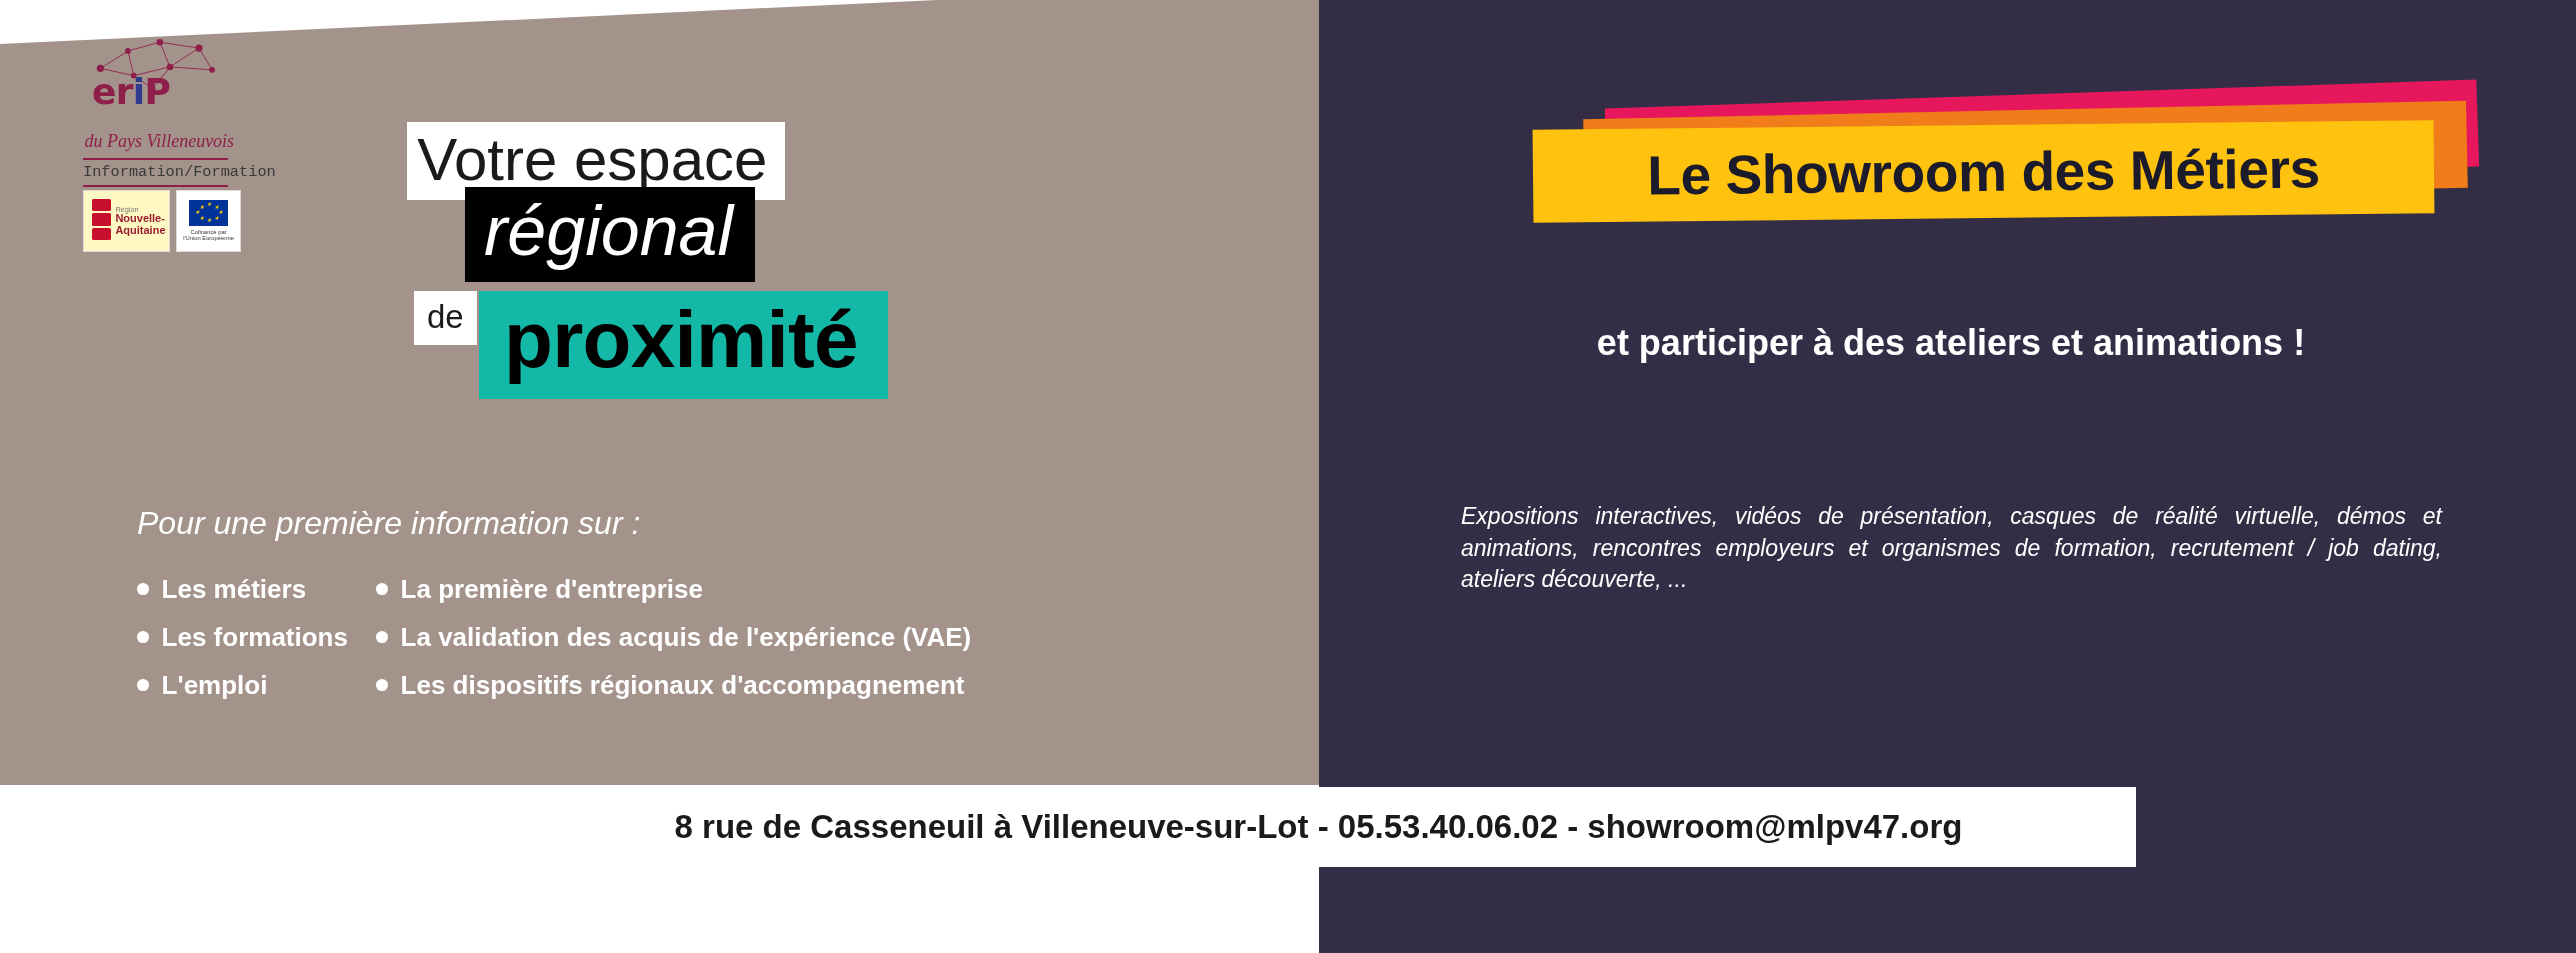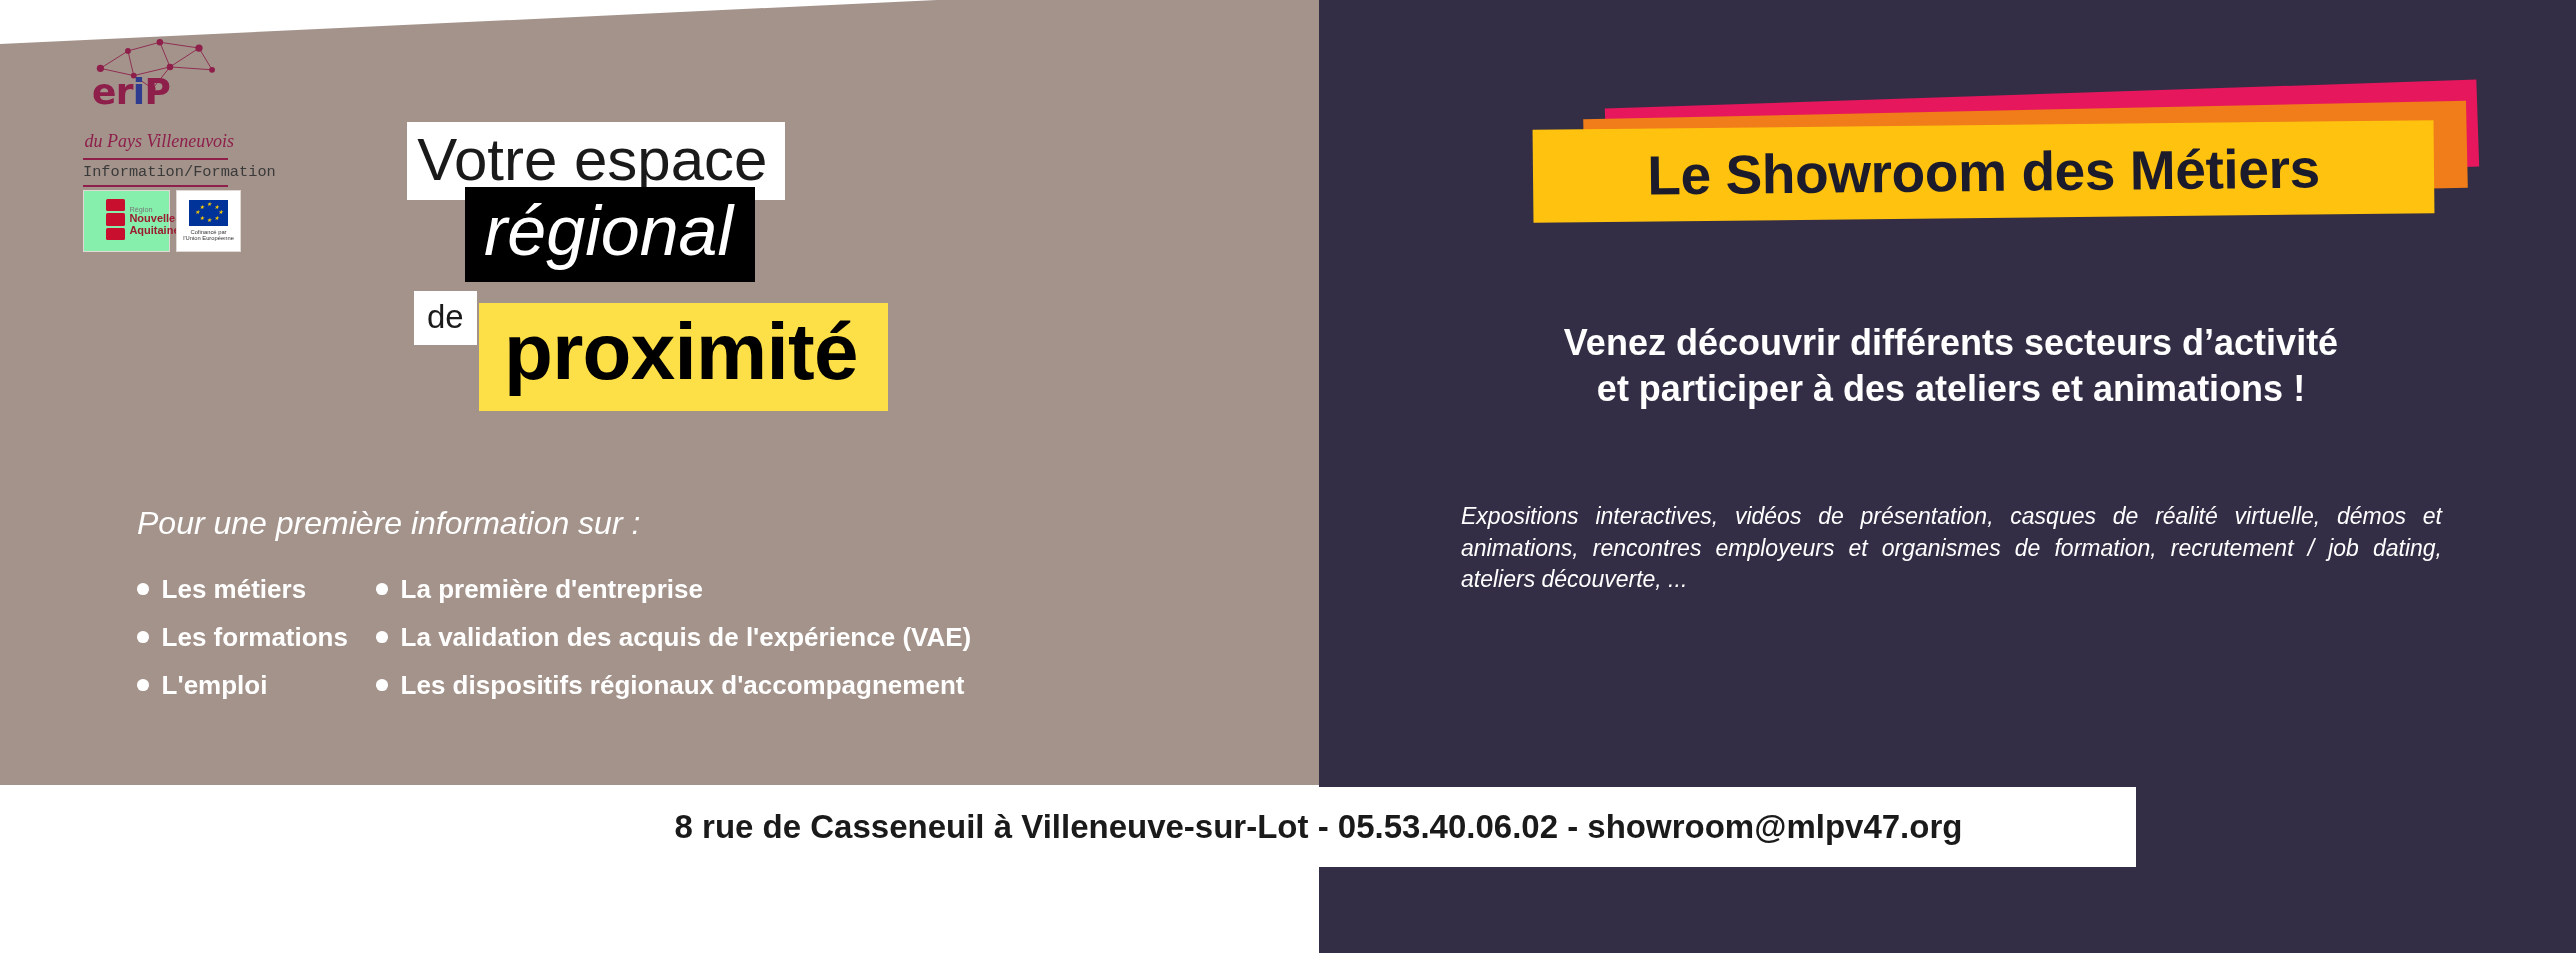--- a/index.html
+++ b/index.html
@@ -67,23 +67,23 @@
   }
   .logo-if {
     position: absolute; left: 29px; top: 128px;
     font-size: 15.3px; color: #3a3a3a; white-space: nowrap; font-family: Liberation Mono, monospace;
   }
   .logo-rule2 {
     position: absolute; left: 29px; top: 150px; width: 145px; height: 1.5px; background: #8e1e4a;
   }
   .logo-na {
     position: absolute; left: 29px; top: 155px;
-    width: 87px; height: 62px; background: #86efac;
+    width: 87px; height: 62px; background: #fef9c3;
     border: 0.7px solid #e0d8d4;
-    display: flex; align-items: center; gap: 4.4px; padding: 22px;
+    display: flex; align-items: center; gap: 4.4px; padding: 8px;
   }
   .na-marks { width: 22px; height: 44px; display: flex; flex-direction: column; gap: 2.2px; }
   .na-mark { width: 19px; height: 12.3px; background: #c8102e; border-radius: 1.5px; }
   .na-text { font-size: 11px; line-height: 1.05; color: #9b1b30; font-weight: 700; }
   .na-text small { display: block; font-size: 7.3px; font-weight: 400; color: #777; }
   .logo-eu {
     position: absolute; left: 122px; top: 155px;
     width: 65px; height: 62px; background: #ffffff; border: 0.7px solid #e0d8d4;
     display: flex; flex-direction: column; align-items: center; justify-content: center; gap: 2.9px;
   }
@@ -112,25 +112,24 @@
   }
   .hl-line3-de {
     position: absolute; left: 414px; top: 291px;
     background: #ffffff; color: #1a1a1a;
     padding: 7.3px 13px 8.7px 13px;
     font-size: 33px; font-weight: 300;
     white-space: nowrap;
   }
   .hl-line3 {
     position: absolute; left: 479px; top: 291px;
-    background: #fde047; color: #000000;
+    background: #14b8a6; color: #000000;
     padding: 2.9px 30.5px 13px 25px;
     font-weight: 700; font-size: 80px; letter-spacing: -0.7px;
     white-space: nowrap;
-    margin-top: 12px;
   }
 
   
   .intro {
     position: absolute; left: 137px; top: 505px;
     font-style: italic; font-weight: 300; font-size: 32px; color: #ffffff;
     white-space: nowrap;
   }
   .lists { position: absolute; left: 137px; top: 574px; display: flex; gap: 28px; }
   .list-col { display: flex; flex-direction: column; gap: 17px; }
@@ -304,21 +303,20 @@
   <div class="right-panel">
 
     <div class="ribbon-wrap">
       <div class="ribbon pink"></div>
       <div class="ribbon orange"></div>
       <div class="ribbon yellow"></div>
       <div class="ribbon-text">Le Showroom des Métiers</div>
     </div>
 
     <div class="r-head">
-      <div>Venez découvrir différents secteurs d’activité</div>
       <div>et participer à des ateliers et animations !</div>
     </div>
 
     <div class="r-body">Expositions interactives, vidéos de présentation, casques de réalité virtuelle, démos et animations, rencontres employeurs et organismes de formation, recrutement / job dating, ateliers découverte, ...</div>
   </div>
 
   <div class="footer-bar">
     <span>8 rue de Casseneuil à Villeneuve-sur-Lot - 05.53.40.06.02 - showroom@mlpv47.org</span>
   </div>
 

